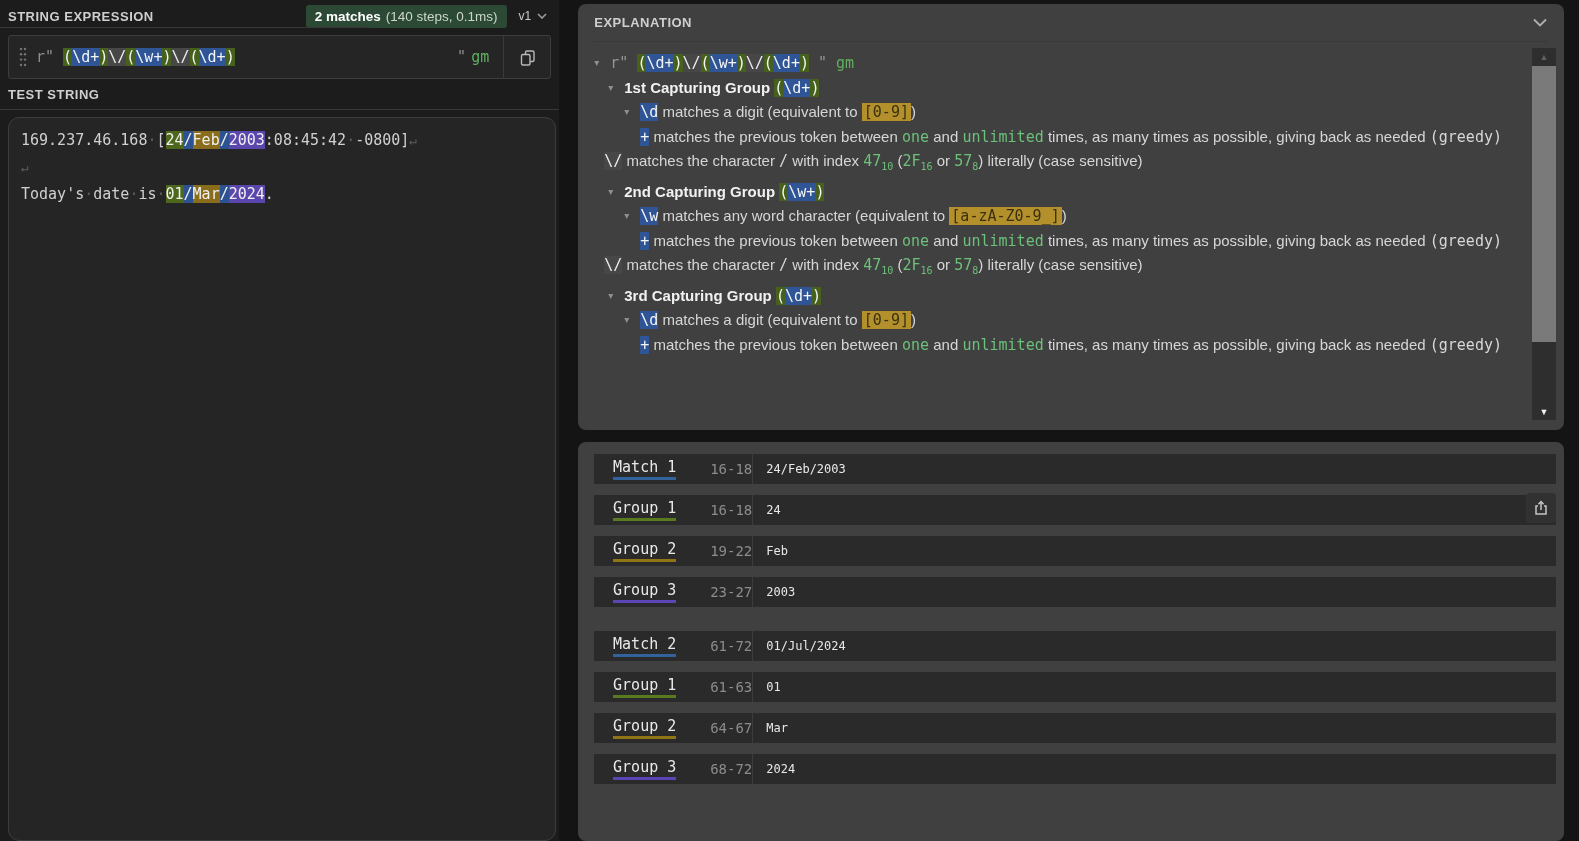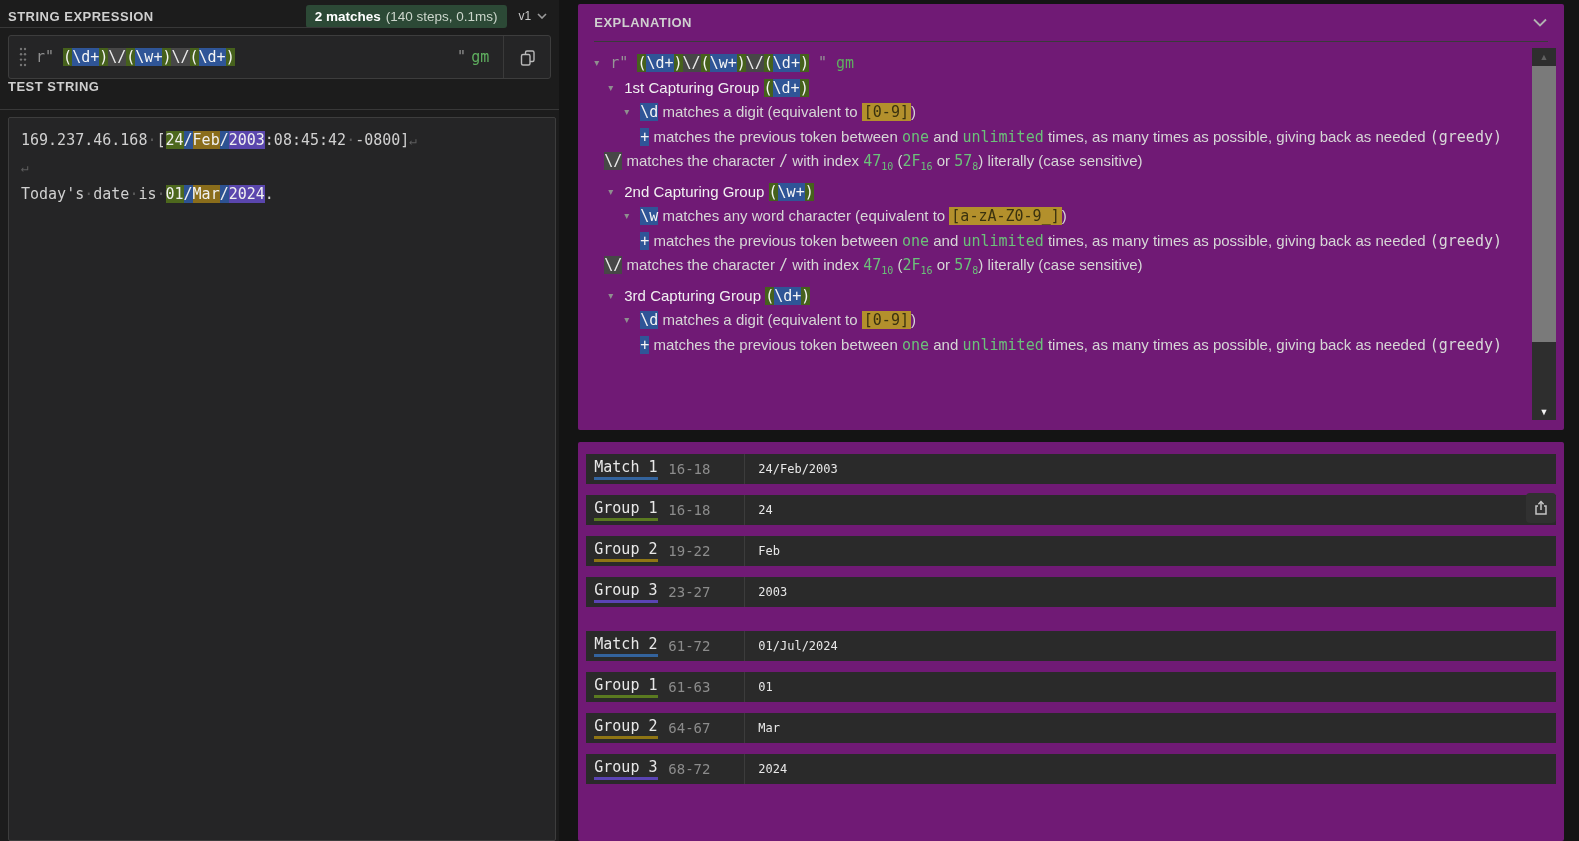--- a/index.html
+++ b/index.html
@@ -26,66 +26,66 @@
   .re-input { margin:3px 8px 0 8px; height:44px; background:#252526; border:1px solid #3d3d3d; border-radius:3px;
               display:flex; align-items:center; padding-left:10px; font-size:15px; cursor:text; }
   .drag { margin-right:9px; flex:none; cursor:grab; }
   .re-delim { font-family:"DejaVu Sans Mono", monospace; color:#8f8f8f; white-space:pre; }
   .re-tokens { font-family:"DejaVu Sans Mono", monospace; white-space:pre; }
   .re-flags { font-family:"DejaVu Sans Mono", monospace; color:var(--flag-green); margin-left:5px; }
   .vline { width:1px; align-self:stretch; background:#3a3a3a; margin-left:14px; }
   .copy-btn { width:46px; align-self:stretch; display:flex; align-items:center; justify-content:center;
               background:transparent; border:none; cursor:pointer; }
 
-  .ts-header { height:31px; display:flex; align-items:flex-start; padding:0 8px; border-bottom:1px solid #383838; }
-  .ts-box { flex:1; margin:7px 3px 0 8px; background:#252526; border:1px solid #3d3d3d; border-radius:2px;
+  .ts-header { height:31px; display:flex; align-items:center; padding:0 8px; border-bottom:1px solid #383838; }
+  .ts-box { flex:1; margin:7px 3px 0 8px; background:#252526; border:1px solid #3d3d3d; border-radius:11px;
             padding:9px 12px; font-family:"DejaVu Sans Mono", monospace; font-size:15px; line-height:27px;
             color:#d0d0d0; cursor:text; }
   .test-line { min-height:27px; white-space:pre-wrap; }
 
   
   .sg { white-space:pre; }
   .sg-grp  { font-family:"DejaVu Sans Mono",monospace; background:var(--grp-bg);  color:#f5f5f5; }
   .sg-tok  { font-family:"DejaVu Sans Mono",monospace; background:var(--tok-bg);  color:#f5f5f5; }
   .sg-esc  { font-family:"DejaVu Sans Mono",monospace; background:var(--esc-bg);  color:#ececec; }
   .sg-set  { font-family:"DejaVu Sans Mono",monospace; background:var(--set-bg);  color:var(--set-fg); padding:0 2px; }
   .sg-kw   { font-family:"DejaVu Sans Mono",monospace; color:var(--kw-green); }
   sub.sg-sub { font-family:"DejaVu Sans Mono",monospace; color:var(--kw-green); font-size:10px; }
   .sg-mono { font-family:"DejaVu Sans Mono",monospace; color:#d8d8d8; }
   .sg-dim  { font-family:"DejaVu Sans Mono",monospace; color:#969696; }
   .sg-flag { font-family:"DejaVu Sans Mono",monospace; color:var(--flag-green); }
-  .sg-b    { font-weight:400; color:#f1f1f1; }
+  .sg-b    { font-weight:700; color:#f1f1f1; }
   .sg-t    { }
   .sg-sp   { color:#5c5c5c; }
   .sg-nl   { color:#5e5e5e; font-size:13px; }
   .sg-m1   { background:var(--m1); color:#f0f0f0; }
   .sg-m2   { background:var(--m2); color:#f0f0f0; }
   .sg-m3   { background:var(--m3); color:#f0f0f0; }
   .sg-msep { background:var(--msep); color:#f0f0f0; }
 
   
   .gutter { width:21px; background:#141414; }
   .right { flex:1; display:flex; flex-direction:column; padding:4px 15px 0 0; gap:12px; }
-  .panel { background:#701a75; border-radius:2px; position:relative; }
+  .panel { background:#404040; border-radius:8px; position:relative; }
   .panel-header { height:38px; margin:0 16px; display:flex; align-items:center; justify-content:space-between;
                   border-bottom:1px solid #3a3a3a; }
   .exp-panel { height:426px; overflow:hidden; }
   .match-panel { flex:1; overflow:hidden; }
 
   .exp-body { padding:9px 62px 0 16px; font-size:15px; color:#d6d6d6; }
   .exp-row { display:flex; align-items:flex-start; }
   .tgl { width:16px; flex:none; color:#8f8f8f; font-size:10px; line-height:24.5px; cursor:pointer; }
   .exp-text { flex:1; line-height:24.5px; }
 
   .scrollbar { position:absolute; top:44px; bottom:10px; right:8px; width:24px; background:#2e2e2e; }
   .scroll-up { height:18px; text-align:center; color:#606060; font-size:9px; line-height:18px; cursor:pointer; }
   .scroll-thumb { height:276px; background:#7a7a7a; cursor:pointer; }
   .scroll-down { position:absolute; bottom:3px; left:0; right:0; text-align:center; color:#f2f2f2; font-size:9px; cursor:pointer; }
 
-  .match-rows { padding:12px 8px 0 8px; }
+  .match-rows { padding:12px 8px 0 16px;text-align:right; }
   .m-row { display:flex; align-items:center; height:30px; background:#2a2a2a; margin-bottom:11px; padding-left:8px; }
   .m-row.gap { margin-top:24px; }
   .m-label-cell { width:74px; flex:none; }
   .m-label { display:inline-block; font-family:"DejaVu Sans Mono",monospace; font-size:15px; color:#e8e8e8;
              border-bottom:3px solid transparent; padding-bottom:1px; cursor:pointer; }
   .u-match { border-bottom-color:var(--u-match); }
   .u-g1 { border-bottom-color:var(--u-g1); }
   .u-g2 { border-bottom-color:var(--u-g2); }
   .u-g3 { border-bottom-color:var(--u-g3); }
   .m-range { width:76px; flex:none; font-family:"DejaVu Sans Mono",monospace; font-size:14px; color:#8c8c8c; }

